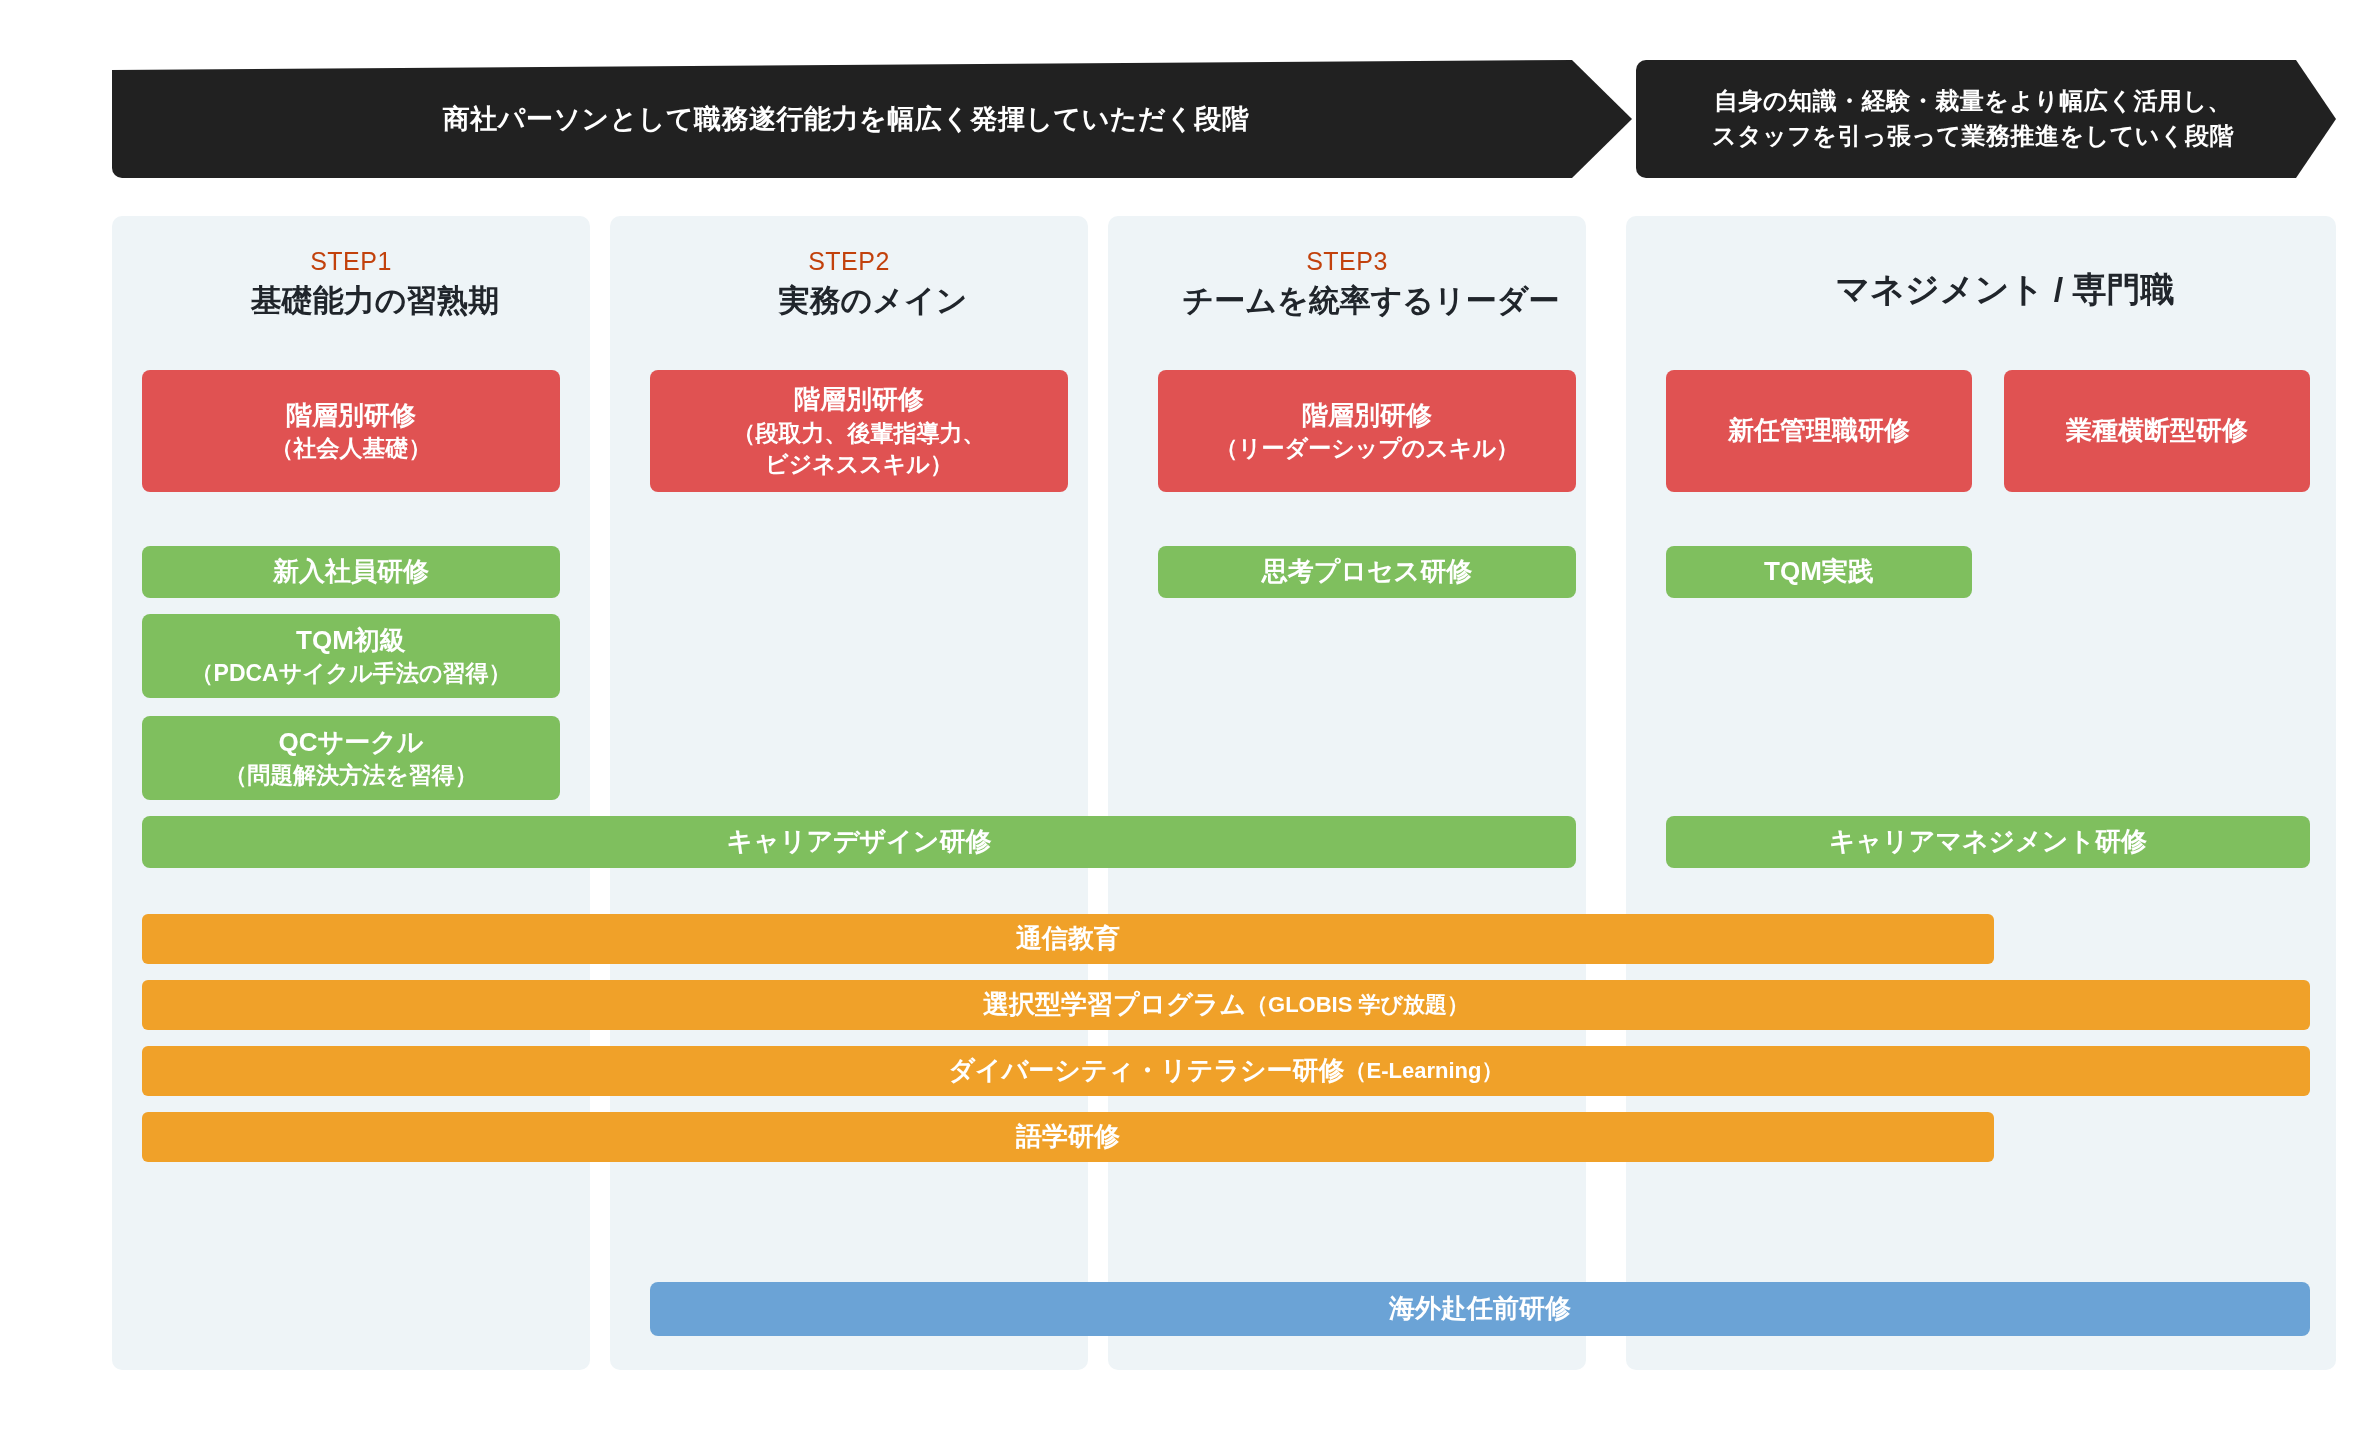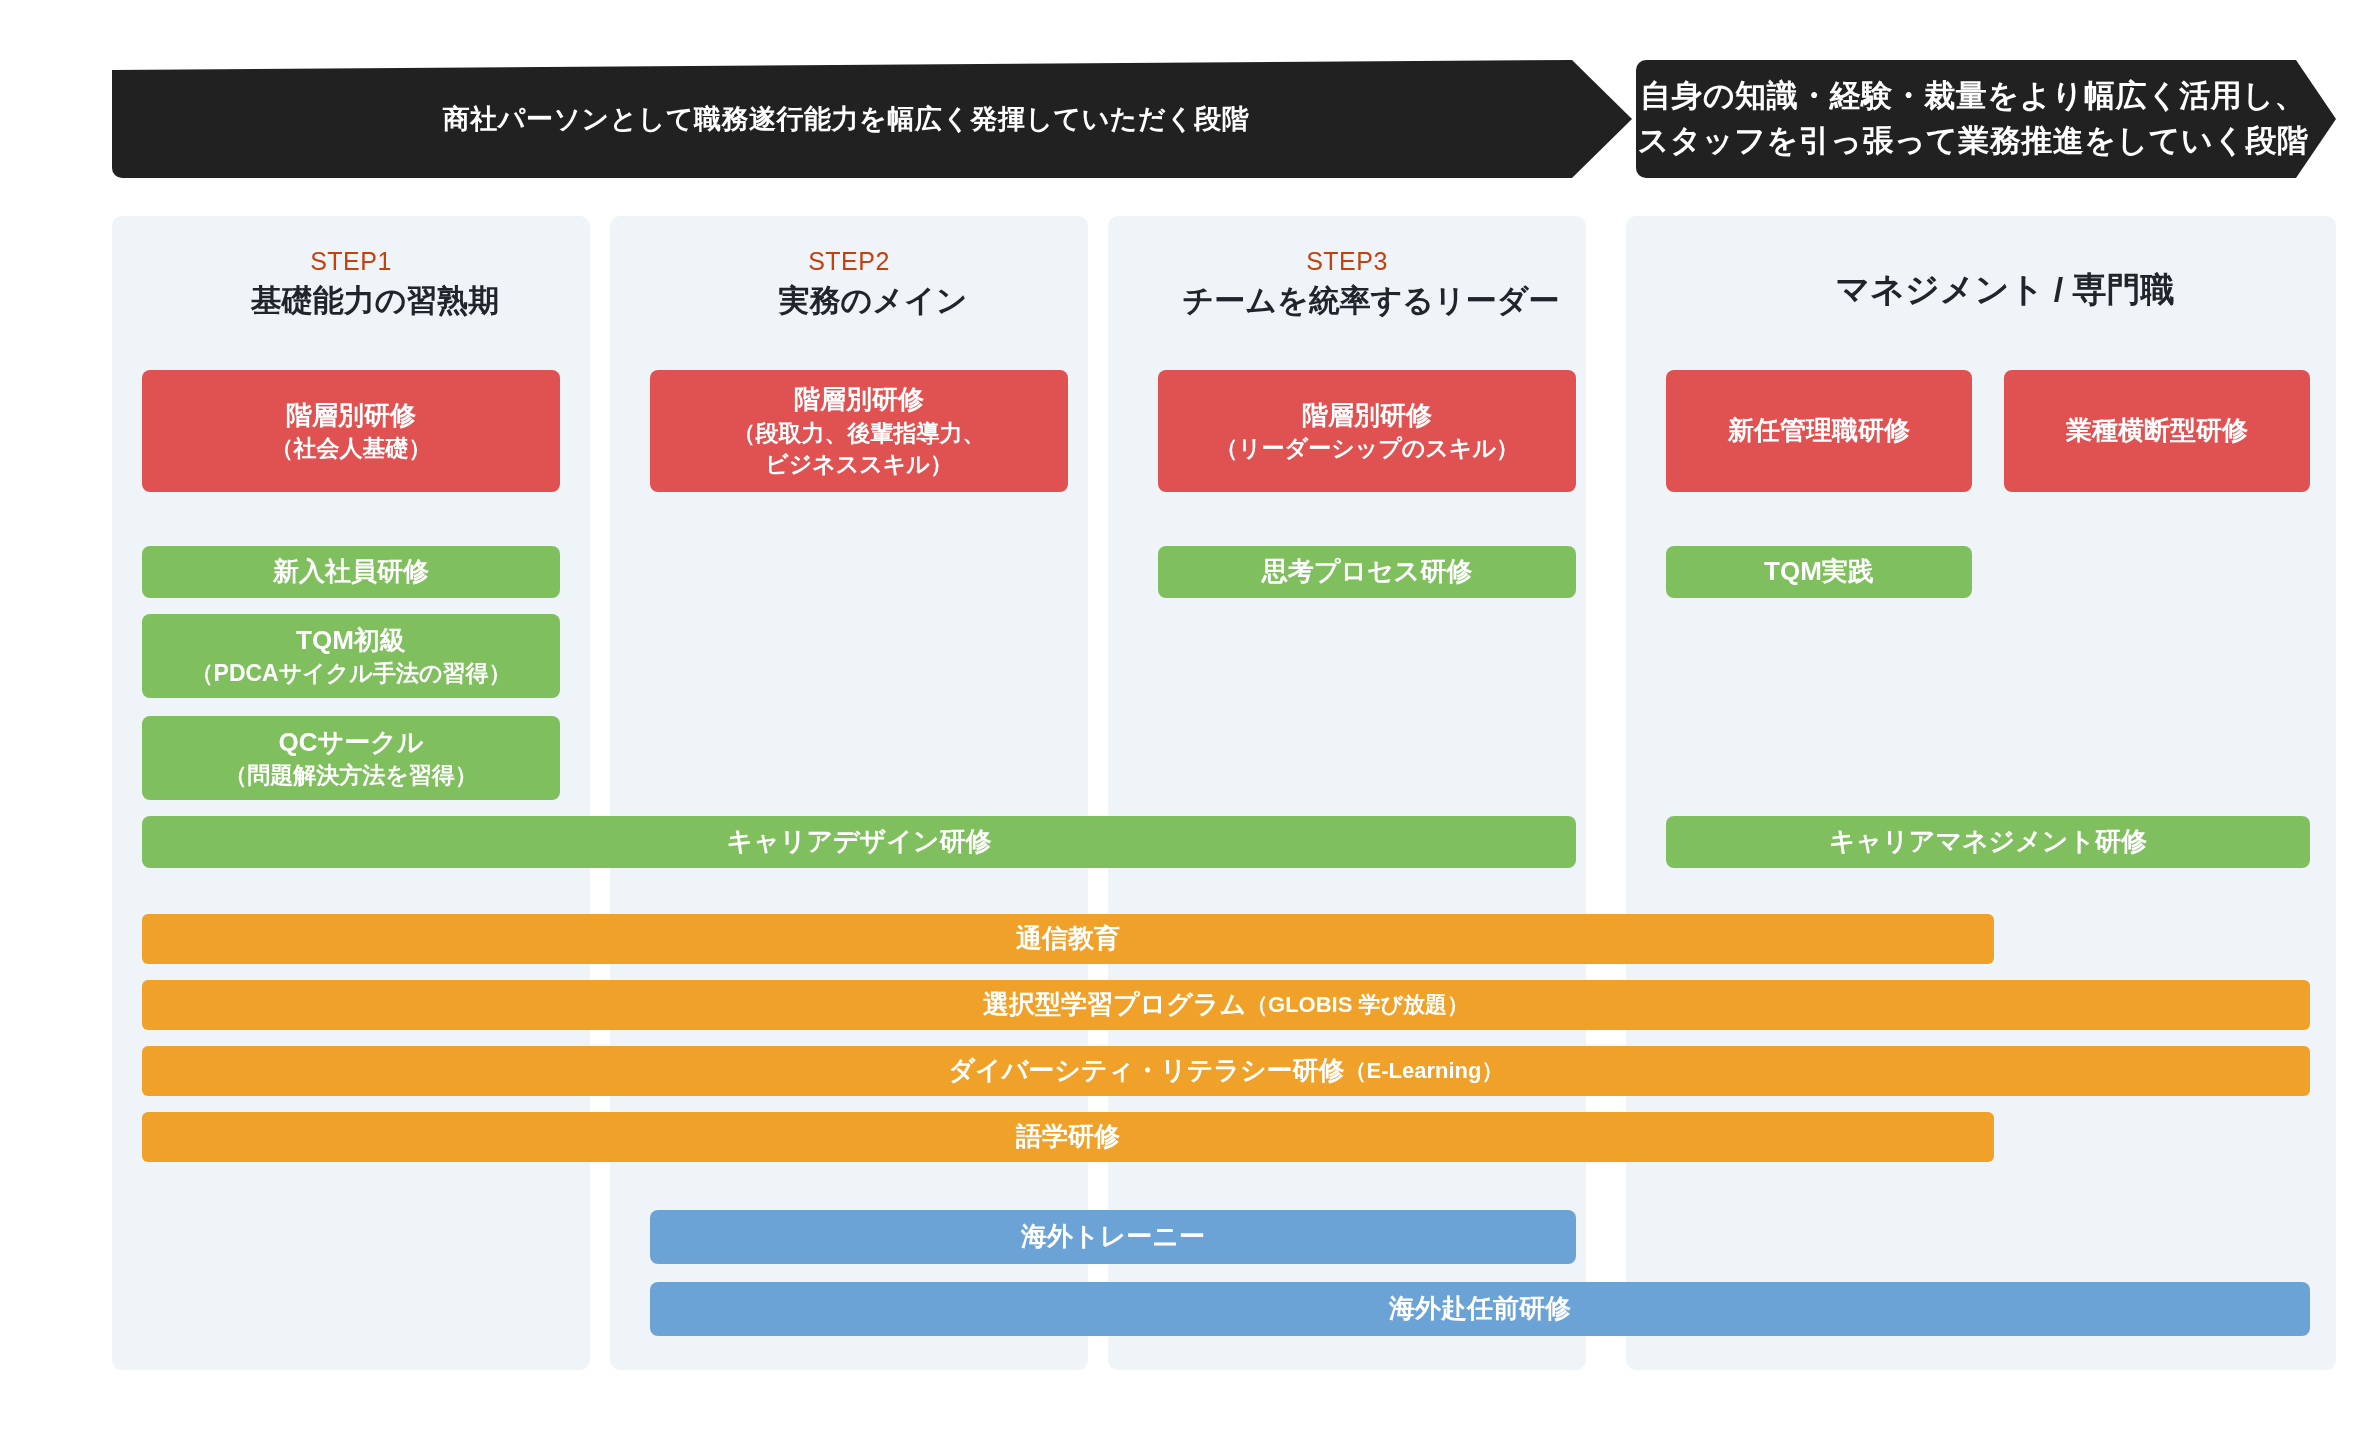--- a/index.html
+++ b/index.html
@@ -39,21 +39,21 @@
                       calc(100% - 60px) 0,
                       calc(100% - 60px) 0,
                       100% 50%,
                       calc(100% - 60px) 100%,
                       0 100%);
   }
   #banner-left .btxt{padding-right:52px;}
   #banner-right{
     left:1592px; top:60px;
     width:700px; height:118px;
-    font-size:31px;
+    font-size:24px;
     line-height:1.45;
     border-radius:10px;
     clip-path:polygon(0 0,
                       calc(100% - 40px) 0,
                       100% 50%,
                       calc(100% - 40px) 100%,
                       0 100%);
   }
   #banner-right .btxt{padding-right:26px;}
 
@@ -231,21 +231,18 @@
 
   <div class="box orange" style="left:98px;top:1046px;width:2168px;height:50px;">
     <span class="bar-txt">ダイバーシティ・リテラシー研修</span>
     <span class="bar-sub">（E-Learning）</span>
   </div>
 
   <div class="box orange" style="left:98px;top:1112px;width:1852px;height:50px;">
     <span class="bar-txt">語学研修</span>
   </div>
 
-  <div class="box blue bar-txt" style="left:606px;top:1210px;width:926px;height:54px;">
-    <span>海外トレーニー</span>
-  </div>
 
   <div class="box blue bar-txt" style="left:606px;top:1282px;width:1660px;height:54px;">
     <span>海外赴任前研修</span>
   </div>
 
 </div>
 
 </body></html>

